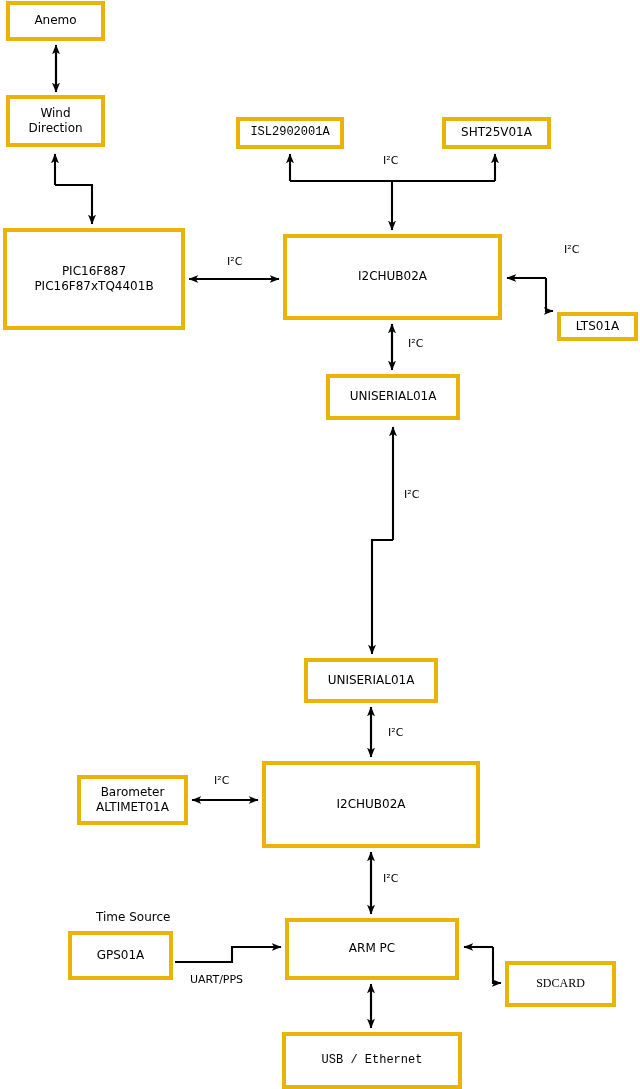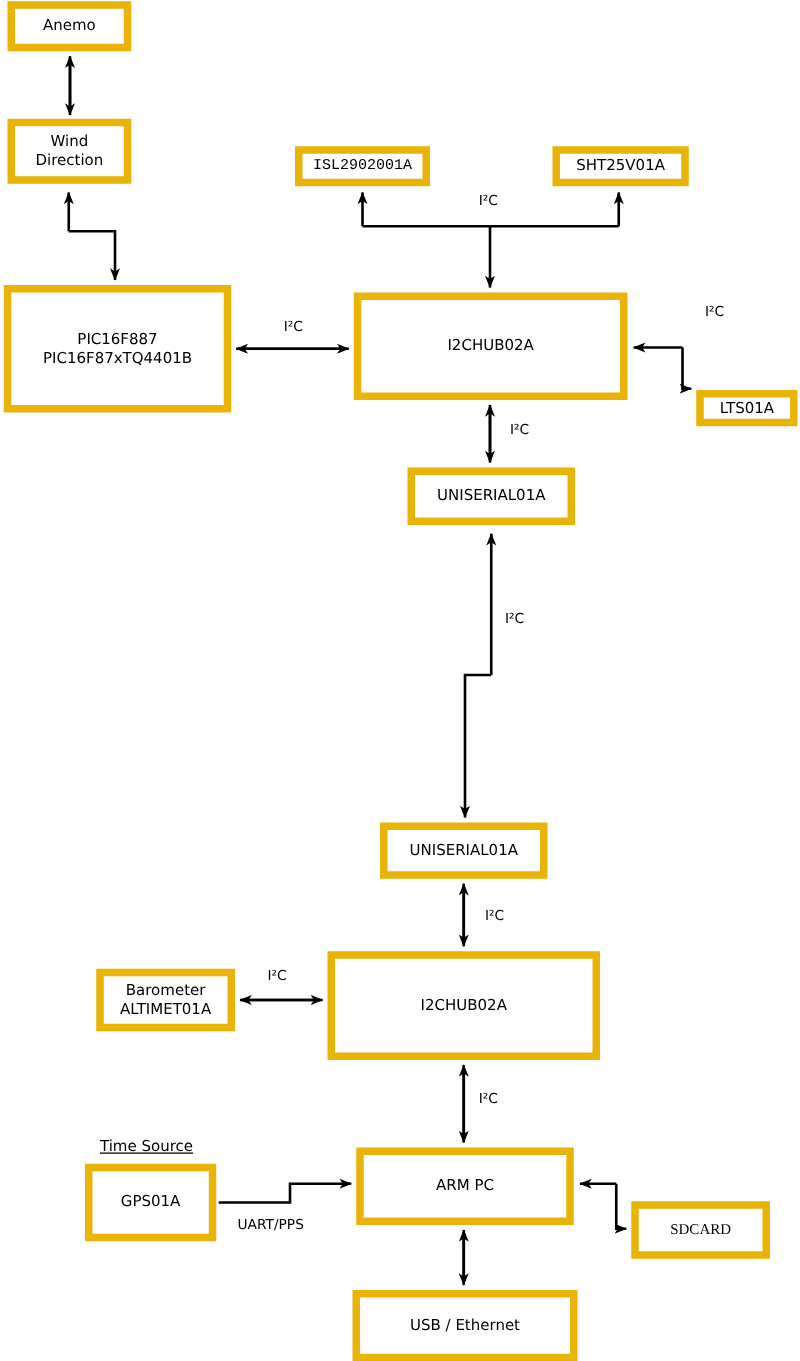--- a/index.html
+++ b/index.html
@@ -18,21 +18,21 @@
   }
   #wires{
     position:absolute;
     left:0; top:0;
     width:640px; height:1089px;
     pointer-events:none;
   }
   .node{
     position:absolute;
     box-sizing:border-box;
-    border:6px solid #eab308;
+    border:4px solid #eab308;
     background:#ffffff;
     display:flex;
     align-items:center;
     justify-content:center;
     text-align:center;
     line-height:1.28;
     font-size:12px;
     z-index:3;
   }
   .node .lbl{
@@ -151,41 +151,41 @@
 
   <div class="node" style="left:77px;top:775px;width:111px;height:50px;">
     <span class="lbl">Barometer
 ALTIMET01A</span>
   </div>
 
   <div class="node" style="left:262px;top:761px;width:218px;height:87px;">
     <span class="lbl">I2CHUB02A</span>
   </div>
 
-  <div class="node" style="left:68px;top:931px;width:105px;height:62px;">
+  <div class="node" style="left:68px;top:931px;width:105px;height:49px;">
     <span class="lbl">GPS01A</span>
   </div>
 
   <div class="node" style="left:285px;top:918px;width:174px;height:62px;">
     <span class="lbl">ARM PC</span>
   </div>
 
   <div class="node" style="left:505px;top:961px;width:111px;height:46px;font-family:Liberation Serif, serif;">
     <span class="lbl">SDCARD</span>
   </div>
 
-  <div class="node" style="left:282px;top:1032px;width:180px;height:57px;">
+  <div class="node" style="left:282px;top:1032px;width:180px;height:57px;font-family:Liberation Mono, monospace;">
     <span class="lbl">USB / Ethernet</span>
   </div>
 
   <div class="edge-label" style="left:383px;top:154px;">I²C</div>
   <div class="edge-label" style="left:227px;top:255px;">I²C</div>
   <div class="edge-label" style="left:564px;top:243px;">I²C</div>
   <div class="edge-label" style="left:408px;top:337px;">I²C</div>
   <div class="edge-label" style="left:404px;top:488px;">I²C</div>
   <div class="edge-label" style="left:388px;top:726px;">I²C</div>
   <div class="edge-label" style="left:214px;top:774px;">I²C</div>
   <div class="edge-label" style="left:383px;top:872px;">I²C</div>
   <div class="edge-label" style="left:190px;top:973px;">UART/PPS</div>
 
-  <div class="free-label" style="left:80px;top:910px;text-decoration:underline;">Time Source</div>
+  <div class="free-label" style="left:96px;top:910px;">Time Source</div>
 
 </div>
 
 </body></html>

